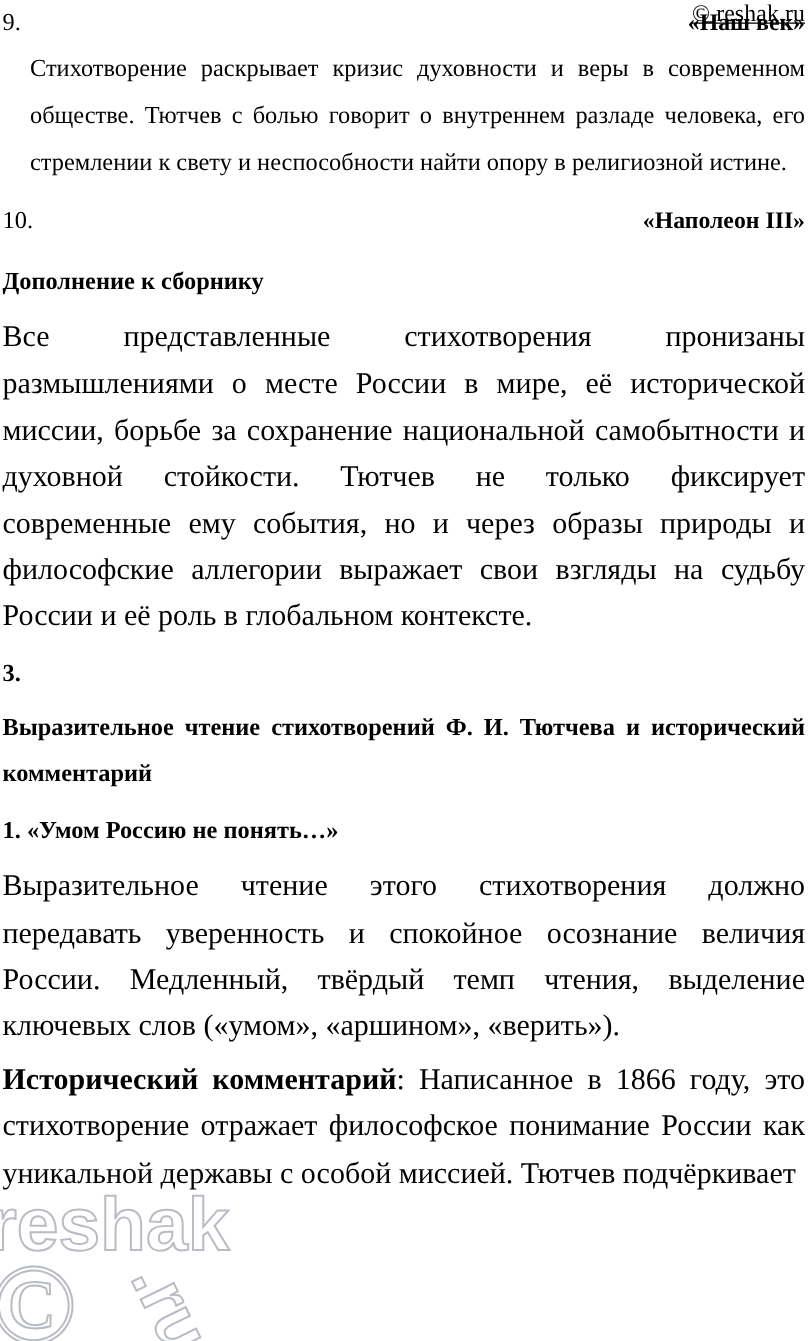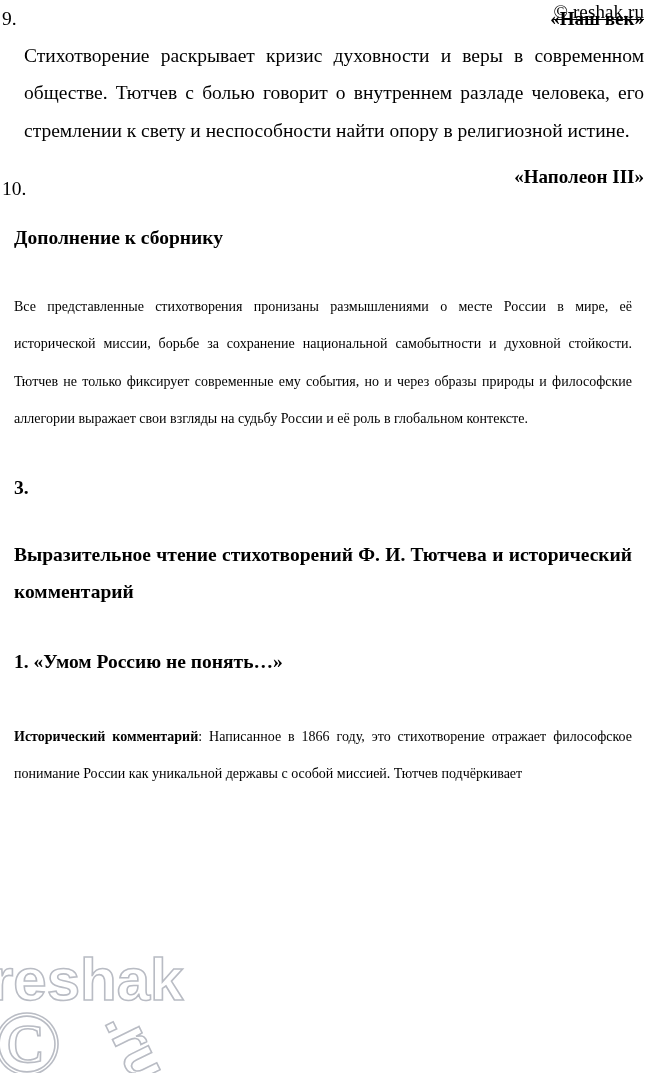--- a/index.html
+++ b/index.html
@@ -52,27 +52,27 @@
   
   .content {
     position: absolute;
     left: 2px;
     top: 0;
     width: 642px;
     z-index: 1;
   }
 
   p, li, h4 {
-    margin: 12px;
+    margin: 0;
     padding: 0;
     font-weight: normal;
   }
 
   .para {
-    font-size: 14px;
+    font-size: 24px;
     line-height: 37.2px;
     text-align: justify;
     text-justify: inter-word;
     hyphens: none;
   }
 
   .heading {
     font-size: 19.5px;
     line-height: 37.2px;
     font-weight: bold;
@@ -96,21 +96,21 @@
   .num-marker {
     position: absolute;
     left: 0;
     top: 0;
     width: 50px;
     font-size: 19.5px;
     line-height: 37.2px;
     font-weight: normal;
     text-align: left;
   }
-  .num-marker.tight { width: 46px; margin-top: 12px; }
+  .num-marker.tight { width: 46px; }
   .num-title {
     margin-left: 53px;
     font-size: 19px;
     line-height: 37.2px;
     font-weight: bold;
     text-align: right;
   }
   .num-title.tight { margin-left: 58px; }
   .num-body {
     margin-left: 22px;
@@ -166,20 +166,21 @@
     <div class="spacer-4"></div>
 
     <h4 class="heading">Выразительное чтение стихотворений Ф. И. Тютчева и исторический комментарий</h4>
 
     <div class="spacer-3"></div>
 
     <h4 class="heading left">1. «Умом Россию не понять…»</h4>
 
     <div class="spacer-3"></div>
 
+    <p class="para">Выразительное чтение этого стихотворения должно передавать уверенность и спокойное осознание величия России. Медленный, твёрдый темп чтения, выделение ключевых слов («умом», «аршином», «верить»).</p>
 
     <div class="spacer-4"></div>
 
     <p class="para"><span class="bold">Исторический комментарий</span><span>: Написанное в 1866 году, это стихотворение отражает философское понимание России как уникальной державы с особой миссией. Тютчев подчёркивает</span></p>
 
   </div>
 
   <div class="watermark-layer">
     <svg class="wm-svg" width="300" height="160" viewBox="0 0 300 160">
       <text x="4" y="48" font-family="'Liberation Sans', sans-serif" font-size="60" font-weight="700" fill="none" stroke="#b9bcc4" stroke-width="1.6" id="wm-word">reshak</text>

